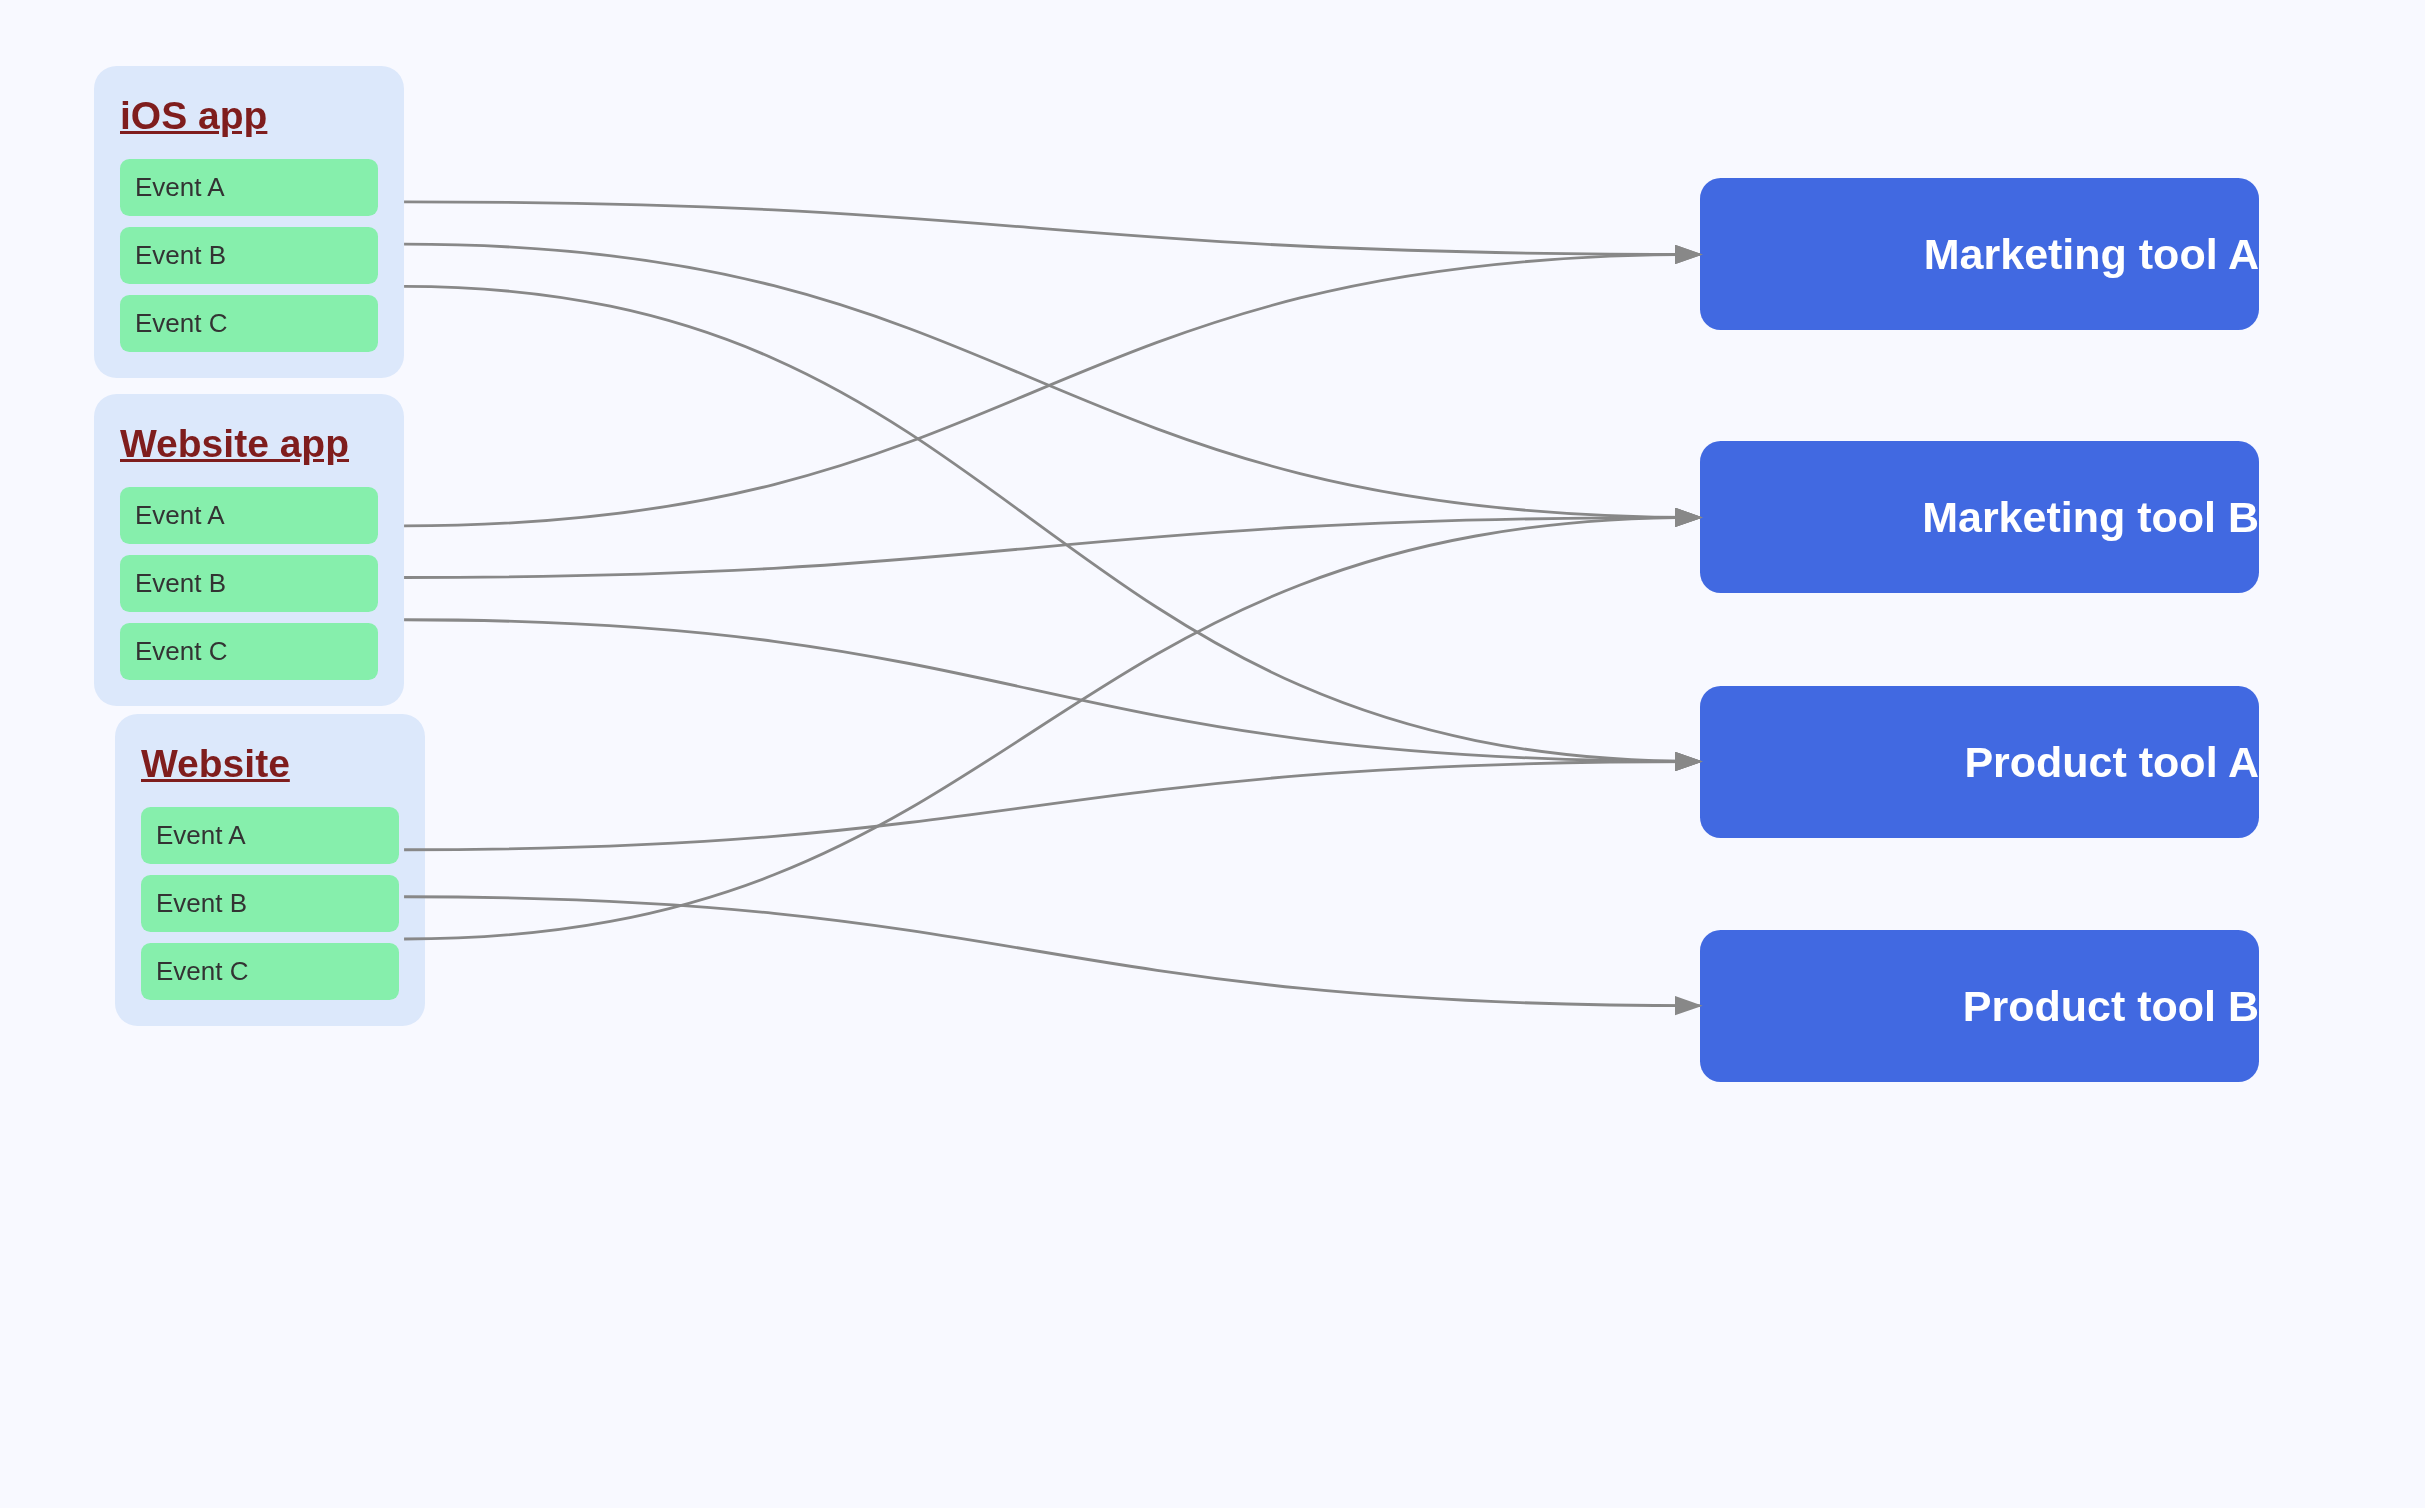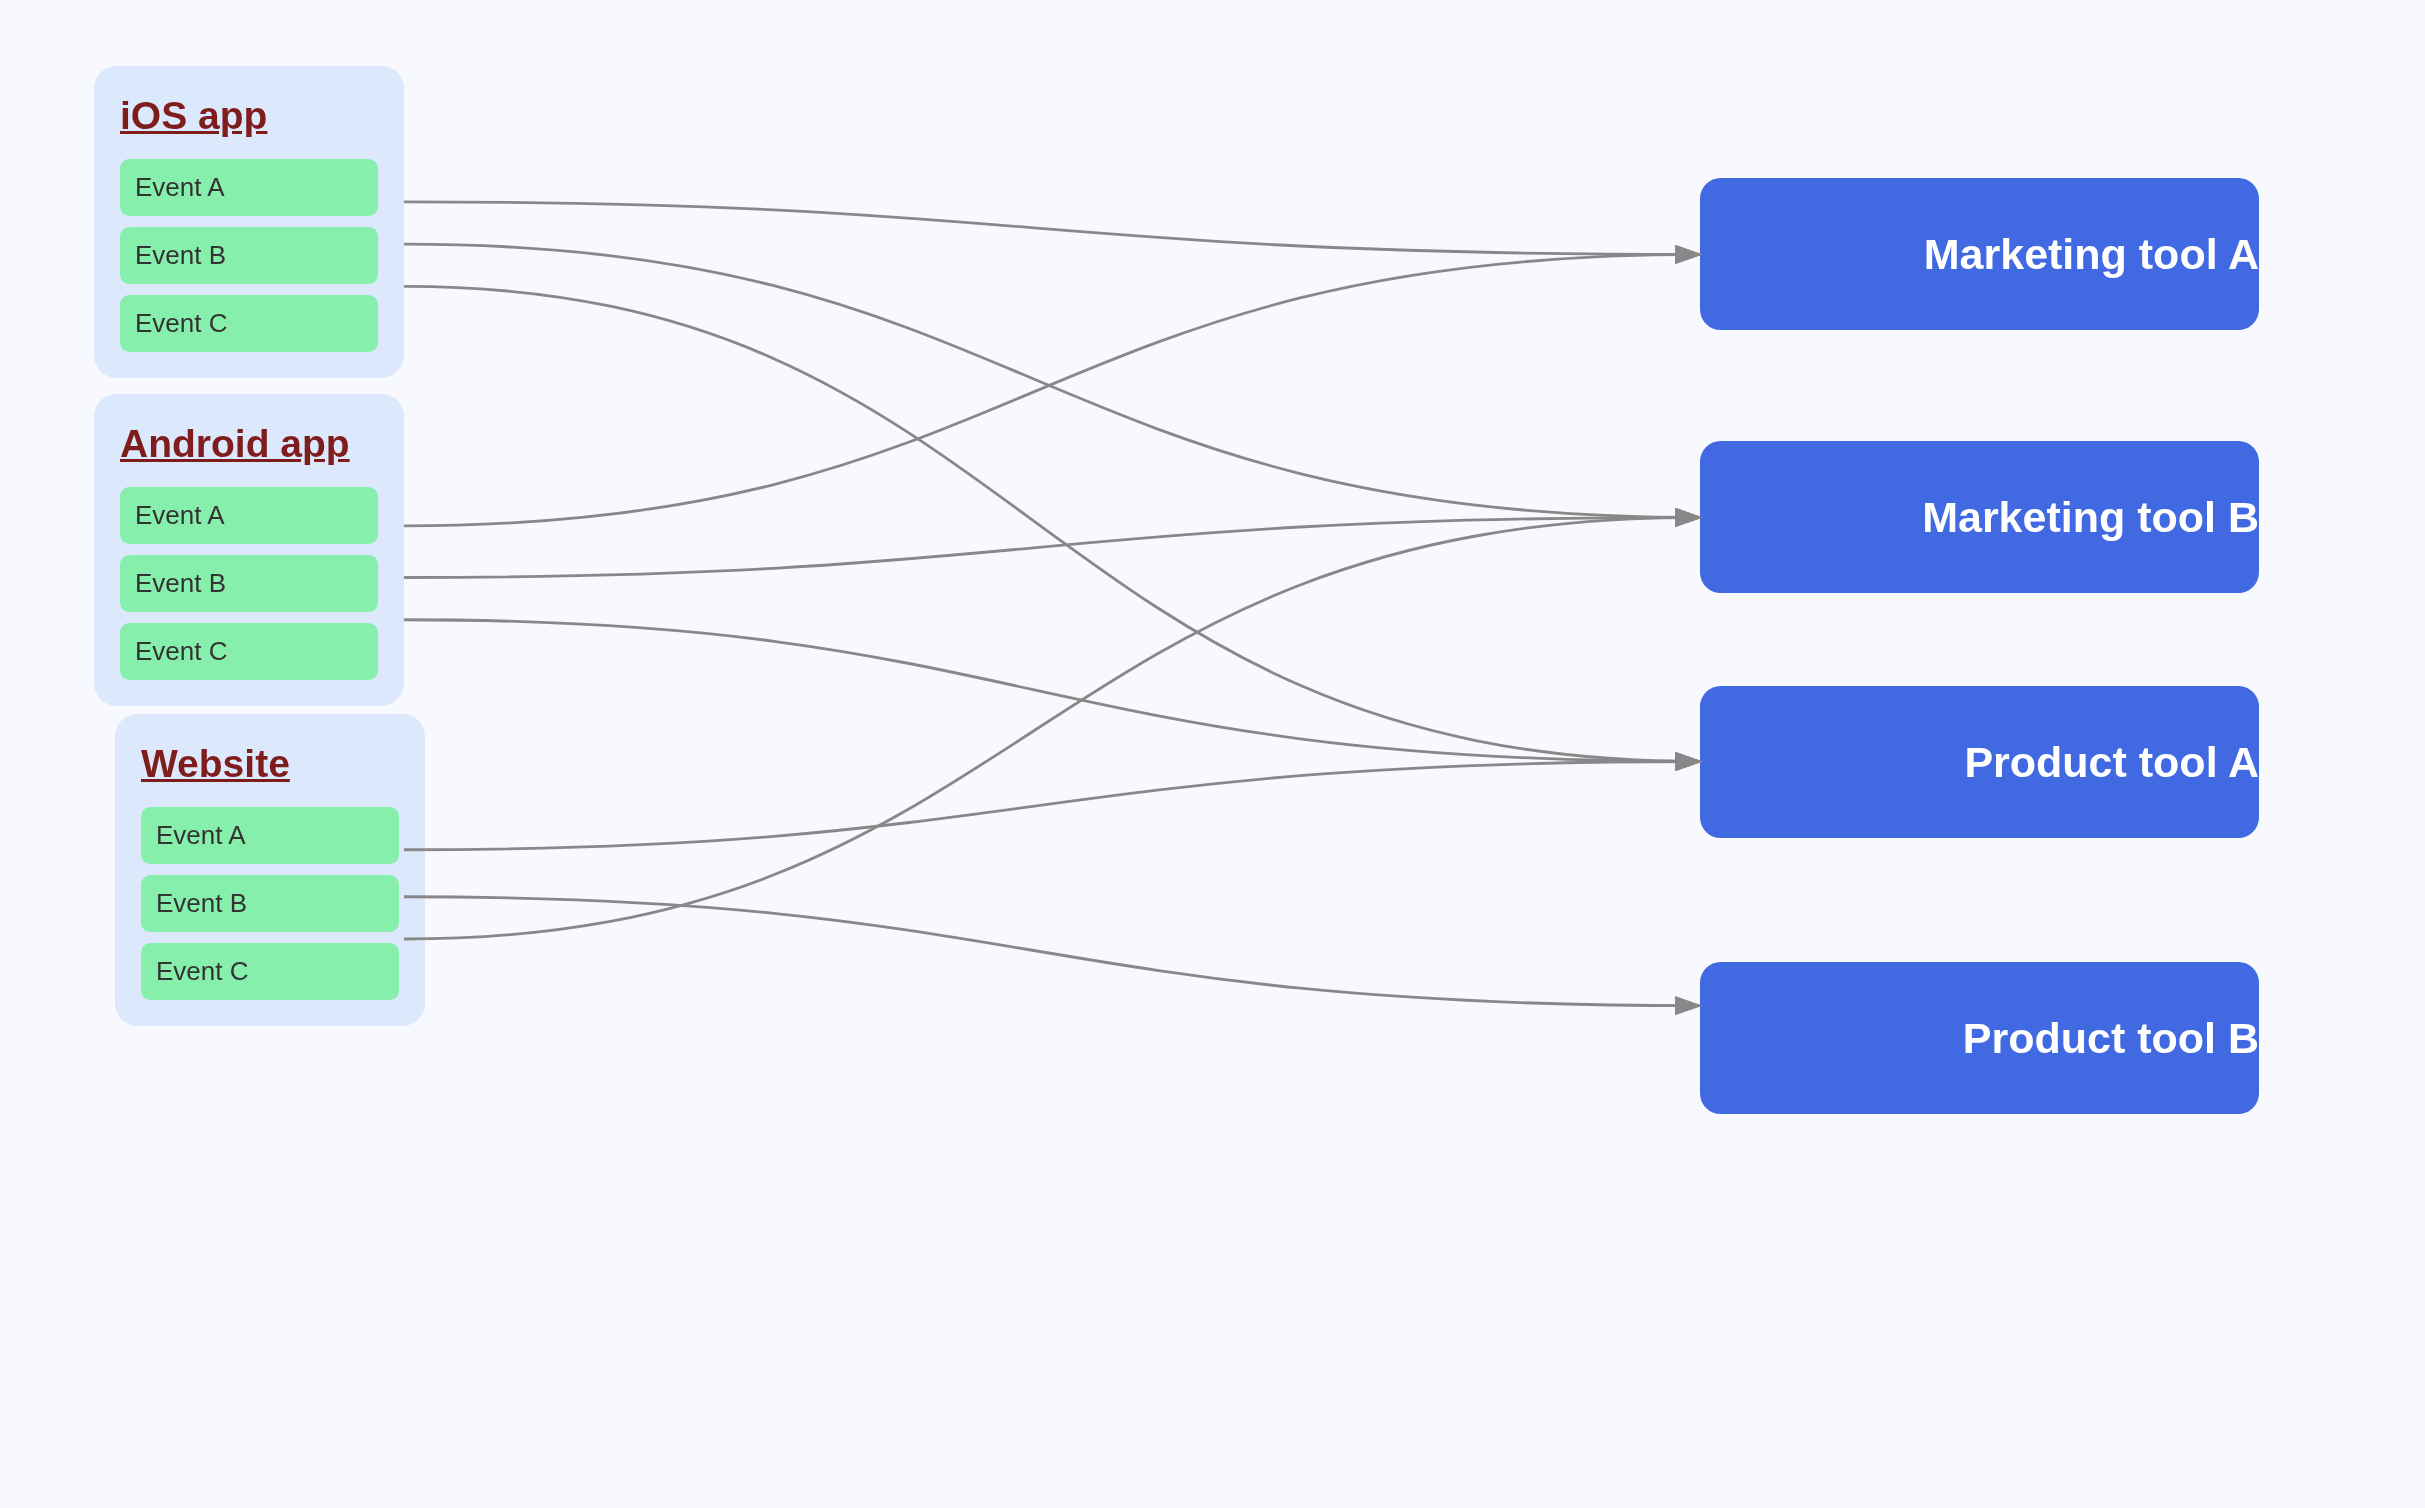--- a/index.html
+++ b/index.html
@@ -73,21 +73,21 @@
 <div class="diagram-container">
 
   <div class="source-box" style="top:66px; left:94px;">
     <div class="box-title">iOS app</div>
     <div class="event-item">Event A</div>
     <div class="event-item">Event B</div>
     <div class="event-item">Event C</div>
   </div>
 
   <div class="source-box" style="top:394px; left:94px;">
-    <div class="box-title">Android app</div>
+    <div class="box-title">Website app</div>
     <div class="event-item">Event A</div>
     <div class="event-item">Event B</div>
     <div class="event-item">Event C</div>
   </div>
 
   <div class="source-box" style="top:714px; left:94px;margin-left:21px;">
     <div class="box-title">Website</div>
     <div class="event-item">Event A</div>
     <div class="event-item">Event B</div>
     <div class="event-item">Event C</div>
@@ -98,21 +98,21 @@
   </div>
 
   <div class="dest-box" style="top:686px; left:1700px;">
     <span class="dest-label">Product tool A</span>
   </div>
 
   <div class="dest-box" style="top:441px; left:1700px;">
     <span class="dest-label">Marketing tool B</span>
   </div>
 
-  <div class="dest-box" style="top:930px; left:1700px;margin-top:32px;">
+  <div class="dest-box" style="top:930px; left:1700px;">
     <span class="dest-label">Product tool B</span>
   </div>
 
   <svg class="arrows" viewBox="0 0 2583 1606" width="2426" height="1508">
     <defs>
       <marker id="arrowhead" markerWidth="10" markerHeight="7" refX="9" refY="3.5" orient="auto">
         <polygon points="0 0, 10 3.5, 0 7" fill="#888888"></polygon>
       </marker>
     </defs>
 

